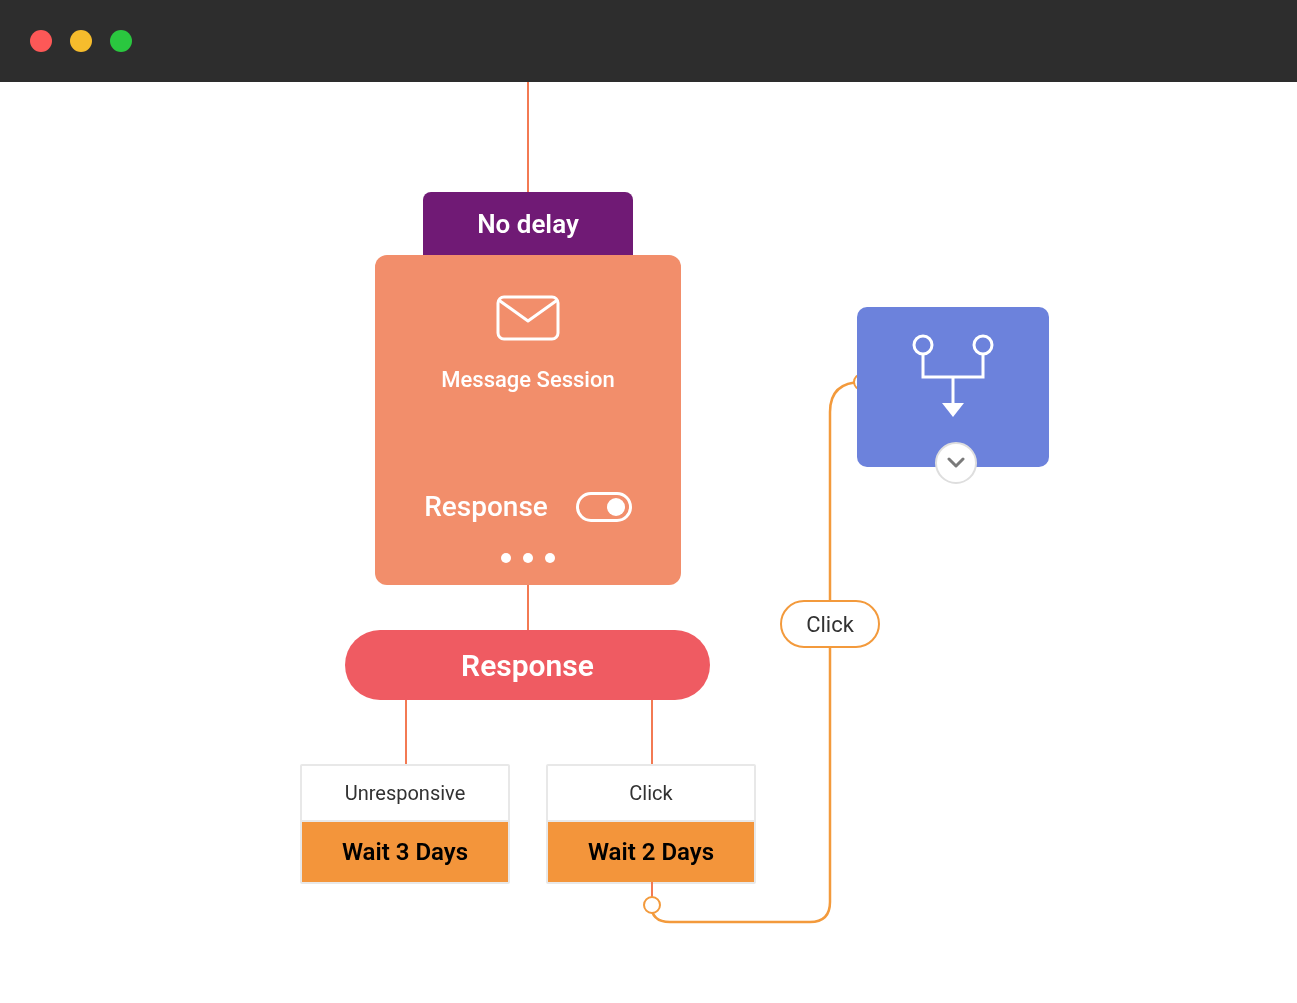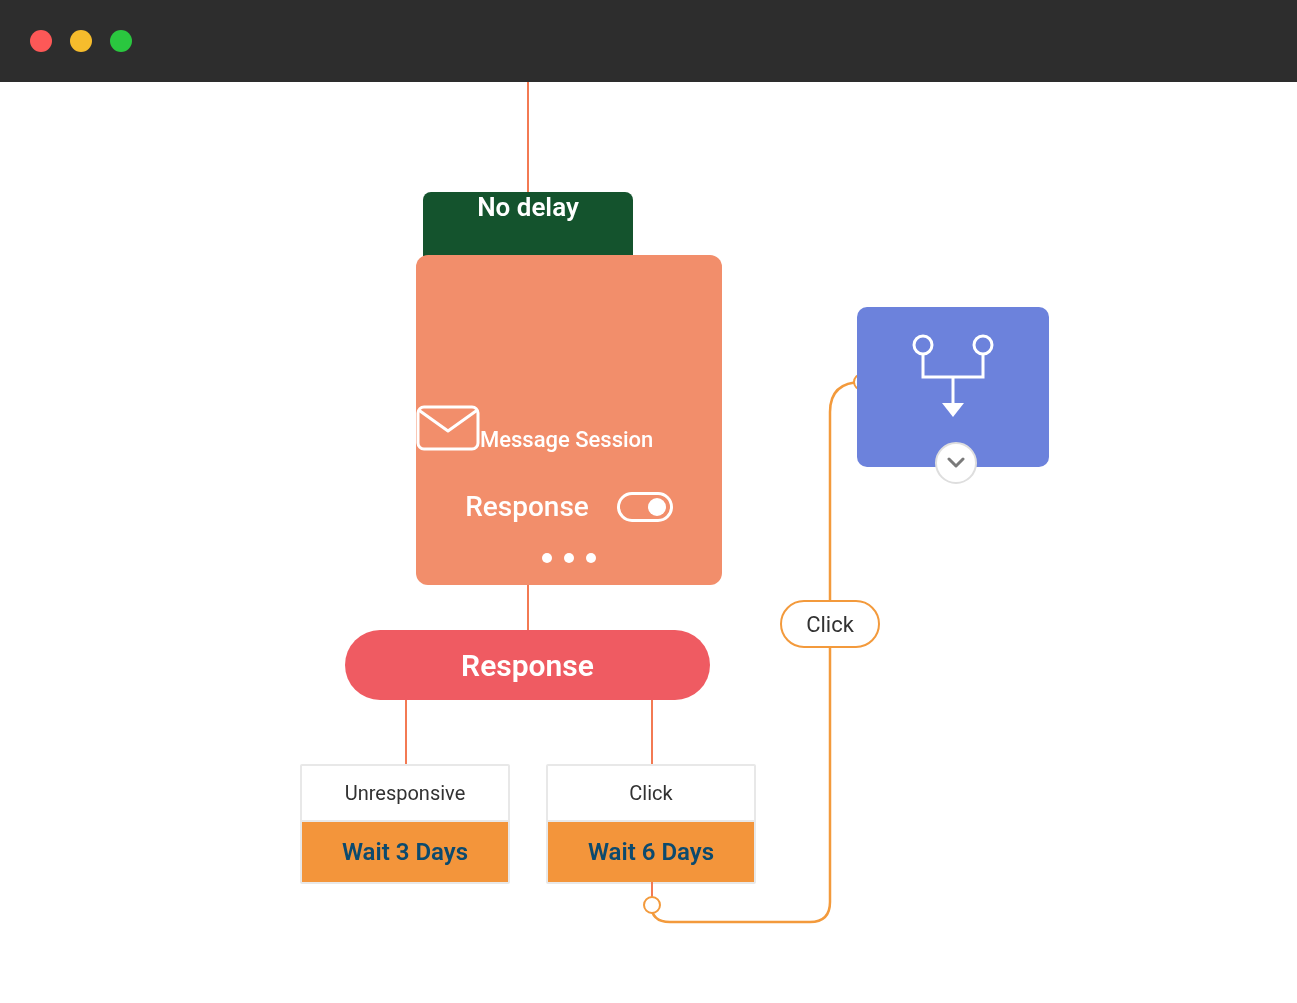--- a/index.html
+++ b/index.html
@@ -14,37 +14,36 @@
   .canvas { position: absolute; left: 0; top: 82px; right: 0; bottom: 0; }
 
   
   .vline, .hline { position: absolute; background: #f37a53; }
   .vline { width: 2px; }
 
   .delay-pill {
     position: absolute;
     left: 423px; top: 110px;
     width: 210px; height: 64px;
-    background: #14532d;
+    background: #701a75;
     color: #fff;
     font-size: 26px; font-weight: 600;
-    display: flex; justify-content: center;
+    display: flex; align-items: center; justify-content: center;
     border-radius: 8px 8px 0 0;
   }
 
   .message-card {
     position: absolute;
     left: 375px; top: 173px;
     width: 306px; height: 330px;
     background: #f28e6b;
     border-radius: 12px;
     color: #fff;
-    display: flex; flex-direction: row; align-items: center;
+    display: flex; flex-direction: column; align-items: center;
     padding-top: 40px;
-    margin-left: 41px;
   }
   .envelope-icon { margin-bottom: 20px; }
   .msg-lines { text-align: center; font-size: 22px; font-weight: 500; line-height: 1.4; }
   .resp-row { position: absolute; bottom: 62px; left: 0; right: 0; display: flex; align-items: center; justify-content: center; gap: 28px; }
   .resp-label { font-size: 28px; font-weight: 500; }
   .toggle {
     width: 56px; height: 30px; border: 3px solid #fff; border-radius: 30px; position: relative;
     background: transparent;
   }
   .toggle .knob { position: absolute; width: 18px; height: 18px; background: #fff; border-radius: 50%; top: 3px; right: 4px; }
@@ -69,21 +68,21 @@
     border-radius: 2px;
     overflow: hidden;
     background: #fff;
   }
   .branch .b-head {
     height: 56px; background: #fff; color: #323232; font-size: 20px; font-weight: 400;
     display: flex; align-items: center; justify-content: center;
     border-bottom: 2px solid #e8e8e8;
   }
   .branch .b-body {
-    height: 60px; background: #f3953b; color: #0c4a6e; font-size: 24px; font-weight: 600;
+    height: 60px; background: #f3953b; color: #000000; font-size: 24px; font-weight: 600;
     display: flex; align-items: center; justify-content: center;
   }
 
   .click-badge {
     position: absolute;
     left: 780px; top: 518px;
     width: 100px; height: 48px;
     background: #fff;
     border: 2px solid #f39a3c;
     border-radius: 24px;
@@ -169,21 +168,21 @@
     <div class="vline" style="left:405px; top:618px; height:64px;"></div>
     <div class="vline" style="left:651px; top:618px; height:64px;"></div>
 
     <div class="branch" style="left:300px; top:682px;">
       <div class="b-head">Unresponsive</div>
       <div class="b-body">Wait 3 Days</div>
     </div>
 
     <div class="branch" style="left:546px; top:682px;">
       <div class="b-head">Click</div>
-      <div class="b-body">Wait 6 Days</div>
+      <div class="b-body">Wait 2 Days</div>
     </div>
 
     <div class="vline" style="left:651px; top:800px; height:22px;"></div>
 
     <svg class="orange-path" style="left:0; top:0;" width="1100" height="900">
       <path d="M 651 822
                Q 651 840 670 840
                L 810 840
                Q 830 840 830 820
                L 830 566

